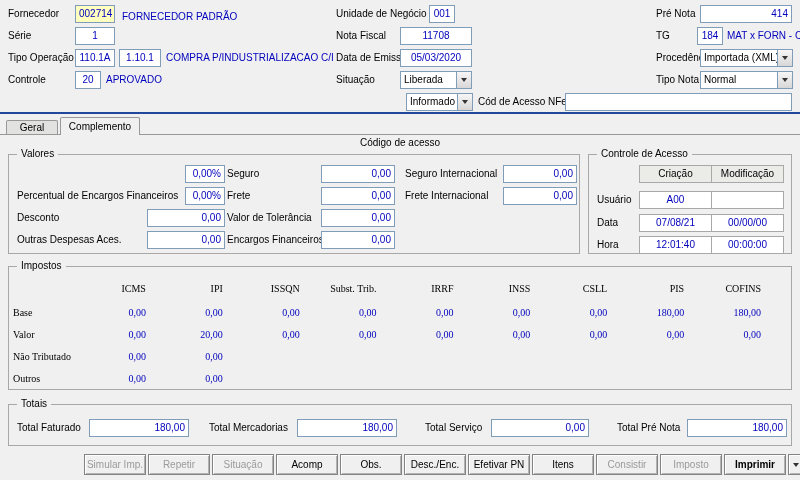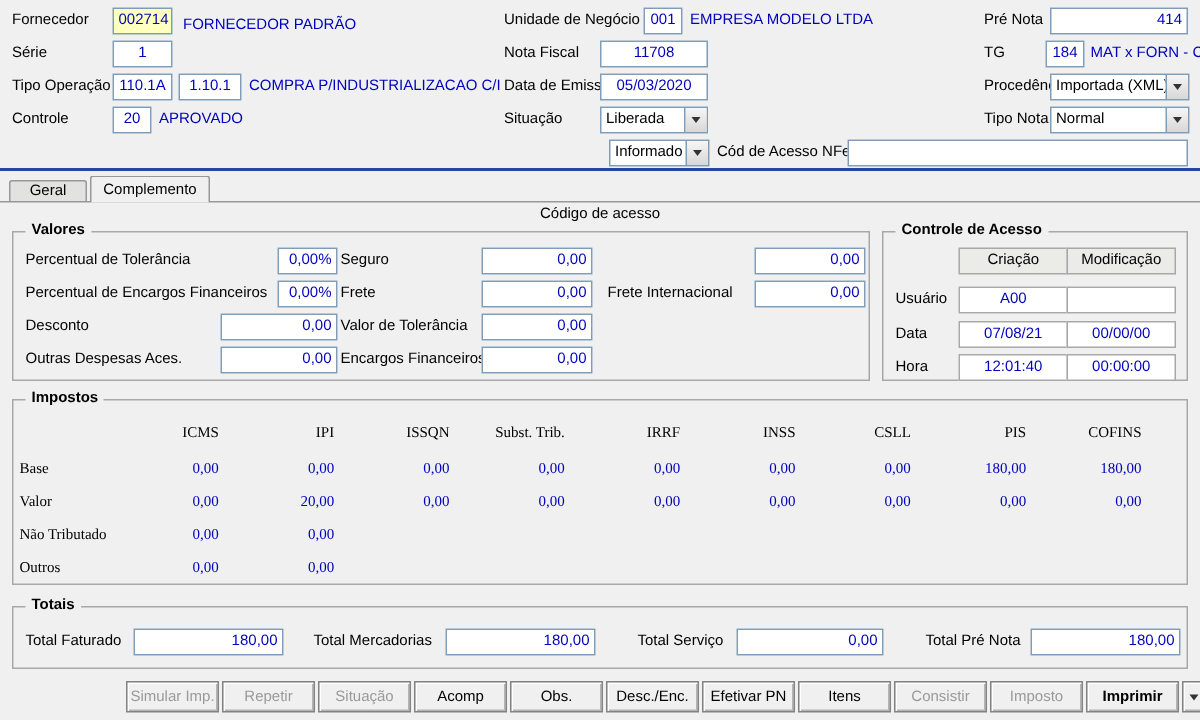--- a/index.html
+++ b/index.html
@@ -25,21 +25,21 @@
   .sep-blue { position:absolute; left:0; top:112px; width:800px; height:2px; background:#23489b; }
 
   .tab { position:absolute; border:1px solid #989898; border-bottom:none; border-radius:2px 2px 0 0; text-align:center; }
   .tab.inactive { background:#e2e2e0; left:6px; top:120px; width:52px; height:14px; line-height:13px; }
   .tab.active { background:#f0f0f0; left:60px; top:117px; width:80px; height:18px; line-height:17px; z-index:3; }
   .tabline { position:absolute; left:0; top:134px; width:800px; height:1px; background:#989898; }
 
   .section-title { position:absolute; left:0; top:137px; width:800px; text-align:center; }
 
   .group { position:absolute; border:1px solid #a8a8a8; }
-  .group .legend { position:absolute; top:-8px; left:8px; background:#f0f0f0; padding:0 4px; font-weight:bold; height:14px; line-height:14px; white-space:nowrap; }
+  .group .legend { position:absolute; top:-8px; left:8px; background:#f0f0f0; padding:0 4px; font-weight:normal; height:14px; line-height:14px; white-space:nowrap; }
   .rlbl { position:absolute; height:18px; line-height:18px; white-space:nowrap; }
   .rfld { position:absolute; height:18px; background:#fff; border:1px solid #7f9db9; color:#0000bd; line-height:16px; padding:0 3px; text-align:right; white-space:nowrap; overflow:hidden; }
 
   .ca-cell { position:absolute; height:18px; border:1px solid #a8a8a8; text-align:center; line-height:16px; }
   .ca-head { background:#ebebe8; }
   .ca-val  { background:#fff; color:#0000bd; }
 
   .imp-row { position:absolute; left:4px; width:776px; display:flex; height:16px; line-height:16px;font-family:Liberation Serif, serif; }
   .imp-lab { width:84px; white-space:nowrap; }
   .imp-cell { flex:1; text-align:right; padding-right:28px; white-space:nowrap; }
@@ -56,21 +56,20 @@
 </head>
 <body>
 
 <div class="screen">
 
   <span class="lbl" style="left:8px;top:5px">Fornecedor</span>
   <div class="fld yellow center" style="left:75px;top:5px;width:40px">002714</div>
   <span class="lbl blue" style="left:122px;top:8px">FORNECEDOR PADRÃO</span>
   <span class="lbl" style="left:336px;top:5px">Unidade de Negócio</span>
   <div class="fld center" style="left:429px;top:5px;width:26px">001</div>
-  <span class="lbl blue" style="left:460px;top:5px">EMPRESA MODELO LTDA</span>
   <span class="lbl" style="left:656px;top:5px">Pré Nota</span>
   <div class="fld right" style="left:700px;top:5px;width:92px">414</div>
 
   <span class="lbl" style="left:8px;top:27px">Série</span>
   <div class="fld center" style="left:75px;top:27px;width:40px">1</div>
   <span class="lbl" style="left:336px;top:27px">Nota Fiscal</span>
   <div class="fld center" style="left:400px;top:27px;width:72px">11708</div>
   <span class="lbl" style="left:656px;top:27px">TG</span>
   <div class="fld center" style="left:697px;top:27px;width:26px">184</div>
   <span class="lbl blue" style="left:727px;top:27px">MAT x FORN - CR</span>
@@ -120,38 +119,38 @@
 
   <div class="tab inactive">Geral</div>
   <div class="tab active">Complemento</div>
   <div class="tabline"></div>
 
   <div class="section-title">Código de acesso</div>
 
   <div class="group" style="left:8px;top:154px;width:572px;height:100px">
     <span class="legend">Valores</span>
 
-    <span class="rlbl" style="left:8px;top:10px">Percentual de Tolerância</span>
     <div class="rfld" style="left:176px;top:10px;width:40px">0,00%</div>
     <span class="rlbl" style="left:8px;top:32px">Percentual de Encargos Financeiros</span>
     <div class="rfld" style="left:176px;top:32px;width:40px">0,00%</div>
     <span class="rlbl" style="left:8px;top:54px">Desconto</span>
     <div class="rfld" style="left:138px;top:54px;width:78px">0,00</div>
     <span class="rlbl" style="left:8px;top:76px">Outras Despesas Aces.</span>
     <div class="rfld" style="left:138px;top:76px;width:78px">0,00</div>
 
     <span class="rlbl" style="left:218px;top:10px">Seguro</span>
     <div class="rfld" style="left:312px;top:10px;width:74px">0,00</div>
     <span class="rlbl" style="left:218px;top:32px">Frete</span>
     <div class="rfld" style="left:312px;top:32px;width:74px">0,00</div>
     <span class="rlbl" style="left:218px;top:54px">Valor de Tolerância</span>
     <div class="rfld" style="left:312px;top:54px;width:74px">0,00</div>
     <span class="rlbl" style="left:218px;top:76px">Encargos Financeiros</span>
     <div class="rfld" style="left:312px;top:76px;width:74px">0,00</div>
 
+    <span class="rlbl" style="left:396px;top:10px">Seguro Internacional</span>
     <div class="rfld" style="left:494px;top:10px;width:74px">0,00</div>
     <span class="rlbl" style="left:396px;top:32px">Frete Internacional</span>
     <div class="rfld" style="left:494px;top:32px;width:74px">0,00</div>
   </div>
 
   <div class="group" style="left:588px;top:154px;width:204px;height:100px">
     <span class="legend">Controle de Acesso</span>
 
     <div class="ca-cell ca-head" style="left:50px;top:10px;width:73px">Criação</div>
     <div class="ca-cell ca-head" style="left:122px;top:10px;width:73px">Modificação</div>

